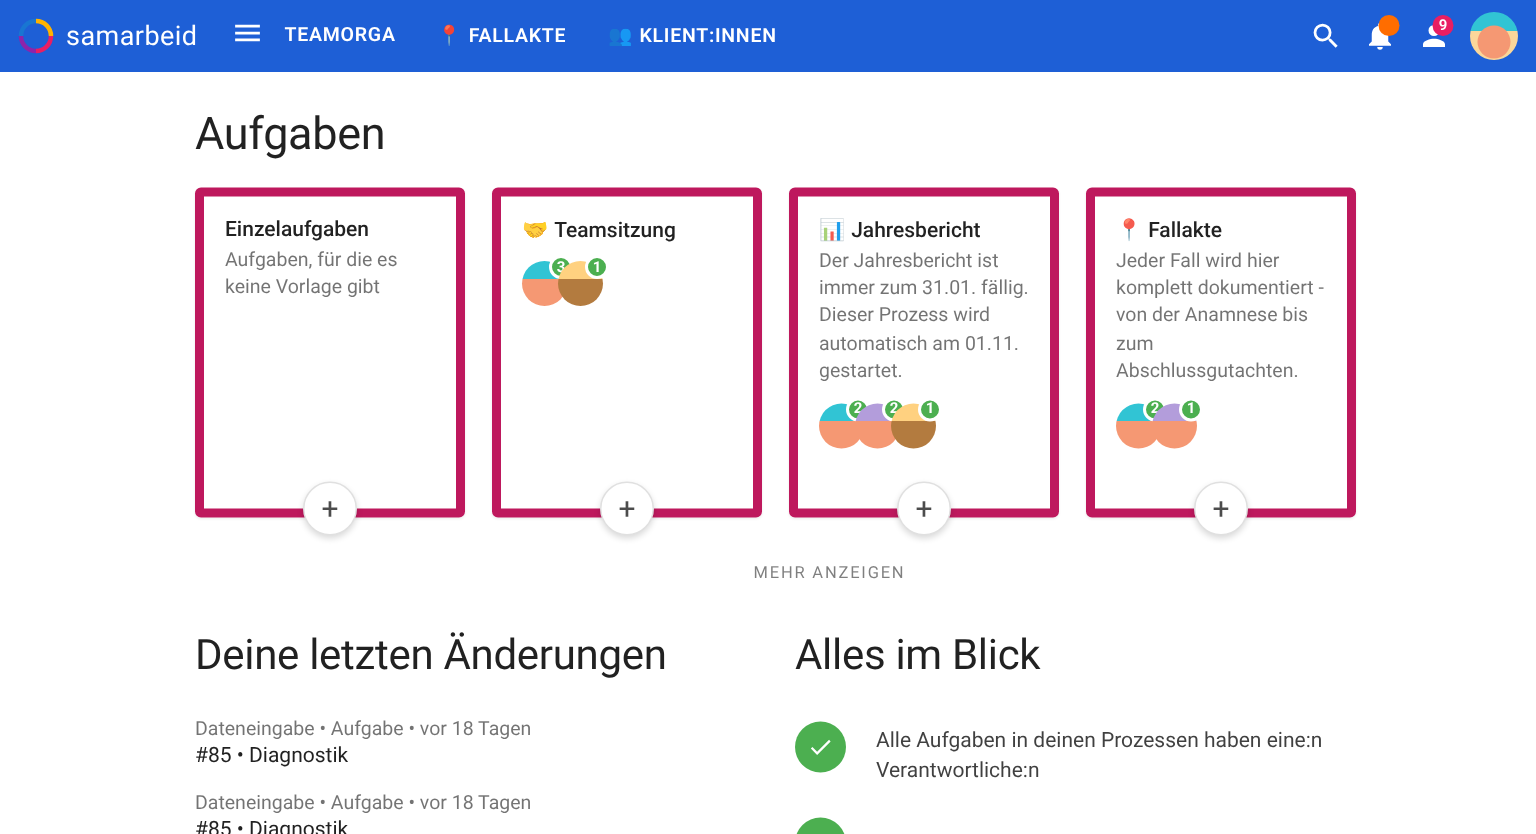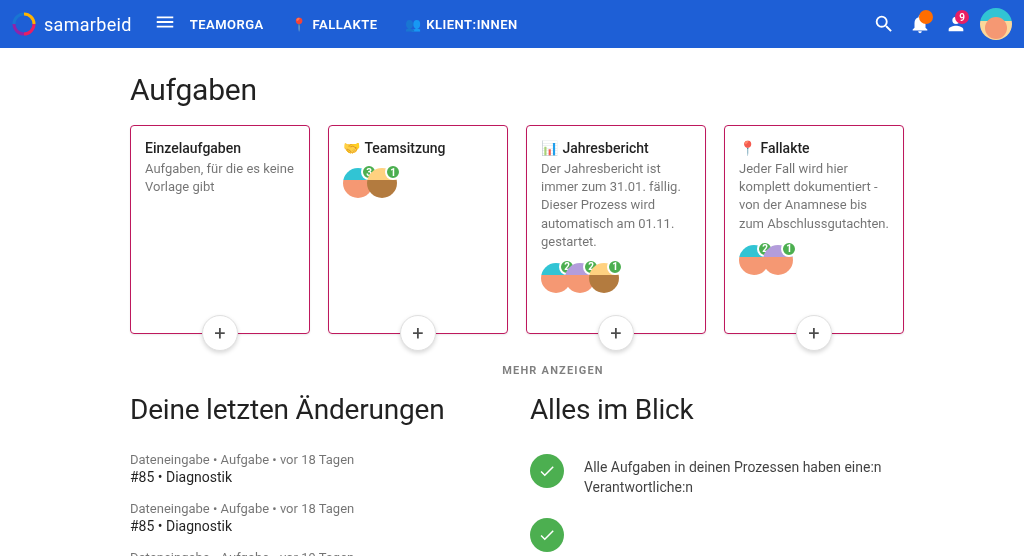--- a/index.html
+++ b/index.html
@@ -18,32 +18,32 @@
   .dot-badge { position:absolute; top:4px; right:5px; background:#ff6d00; color:#fff; font-size:10px; font-weight:600; border-radius:50%; min-width:14px; height:14px; display:flex; align-items:center; justify-content:center; padding:0 2px;}
   .dot-badge.pink { background:#e91e63; }
   .avatar-circle { width:32px; height:32px; border-radius:50%; background:linear-gradient(#31c4d4 40%, #fbd79a 40%); display:flex; align-items:center; justify-content:center; overflow:hidden; margin-left:6px; }
   .avatar-face { width:22px; height:22px; border-radius:50%; background:#f59873; position:relative; top:4px; }
 
   
   .content { padding: 24px 48px 0 130px; }
   .section-title { font-size:30px; font-weight:400; margin-bottom:18px; letter-spacing:-0.2px; }
 
   .cards { display:flex; gap:18px; position:relative; }
-  .card { position:relative; width:180px; border:1px solid #be185d; border-radius:4px; padding:14px 14px 40px; box-shadow:0 1px 2px rgba(0,0,0,0.08); min-height:150px; }
+  .card { position:relative; width:180px; border:6px solid #be185d; border-radius:4px; padding:14px 14px 40px; box-shadow:0 1px 2px rgba(0,0,0,0.08); min-height:150px; }
   .card-title { font-size:14px; font-weight:500; margin-bottom:4px; display:flex; align-items:center; gap:4px; }
   .card-text { font-size:13px; color:rgba(0,0,0,0.55); line-height:1.4; }
   .avatar-row { display:flex; margin-top:12px; }
   .mini-av { width:30px; height:30px; border-radius:50%; margin-right:-6px; position:relative; }
   .mini-av .g { position:absolute; top:-4px; right:-4px; width:16px; height:16px; border-radius:50%; background:#4caf50; color:#fff; font-size:10px; font-weight:700; display:flex; align-items:center; justify-content:center; border:2px solid #fff; }
   .av1 { background:linear-gradient(#31c4d4 40%, #f59873 40%); }
   .av2 { background:linear-gradient(#ffd180 40%, #b37b3f 40%); }
   .av3 { background:linear-gradient(#b39ddb 40%, #f59873 40%); }
   .add-fab { position:absolute; left:50%; bottom:-18px; transform:translateX(-50%); width:36px; height:36px; border-radius:50%; background:#fff; border:1px solid #e0e0e0; box-shadow:0 2px 4px rgba(0,0,0,0.15); display:flex; align-items:center; justify-content:center; cursor:pointer; font-size:20px; color:rgba(0,0,0,0.7); }
 
-  .more { text-align:center; font-size:11px; font-weight:700; letter-spacing:1.2px; color:rgba(0,0,0,0.5); margin:30px 0 16px; }
+  .more { text-align:center; font-size:11px; font-weight:400; letter-spacing:1.2px; color:rgba(0,0,0,0.5); margin:30px 0 32px; }
 
   .cols { display:flex; gap:40px; margin-top:6px; }
   .col { flex:0 0 auto; }
   .col-left { width:360px; }
   .col-right { width:400px; }
   .item { padding:8px 0; }
   .item-meta { font-size:13px; color:rgba(0,0,0,0.55); }
   .item-title { font-size:14px; color:rgba(0,0,0,0.87); margin-top:2px; }
 
   .status-row { display:flex; align-items:flex-start; gap:20px; padding:10px 0; }

